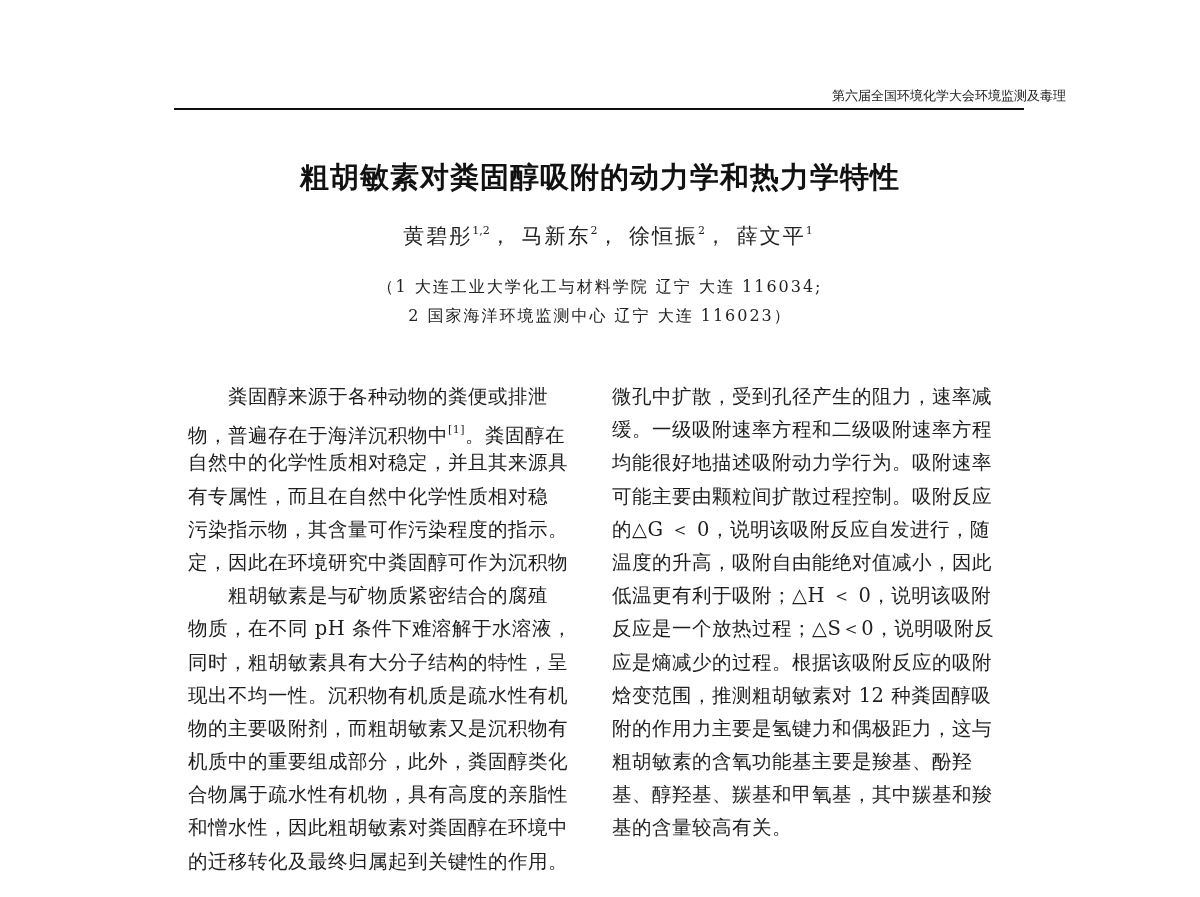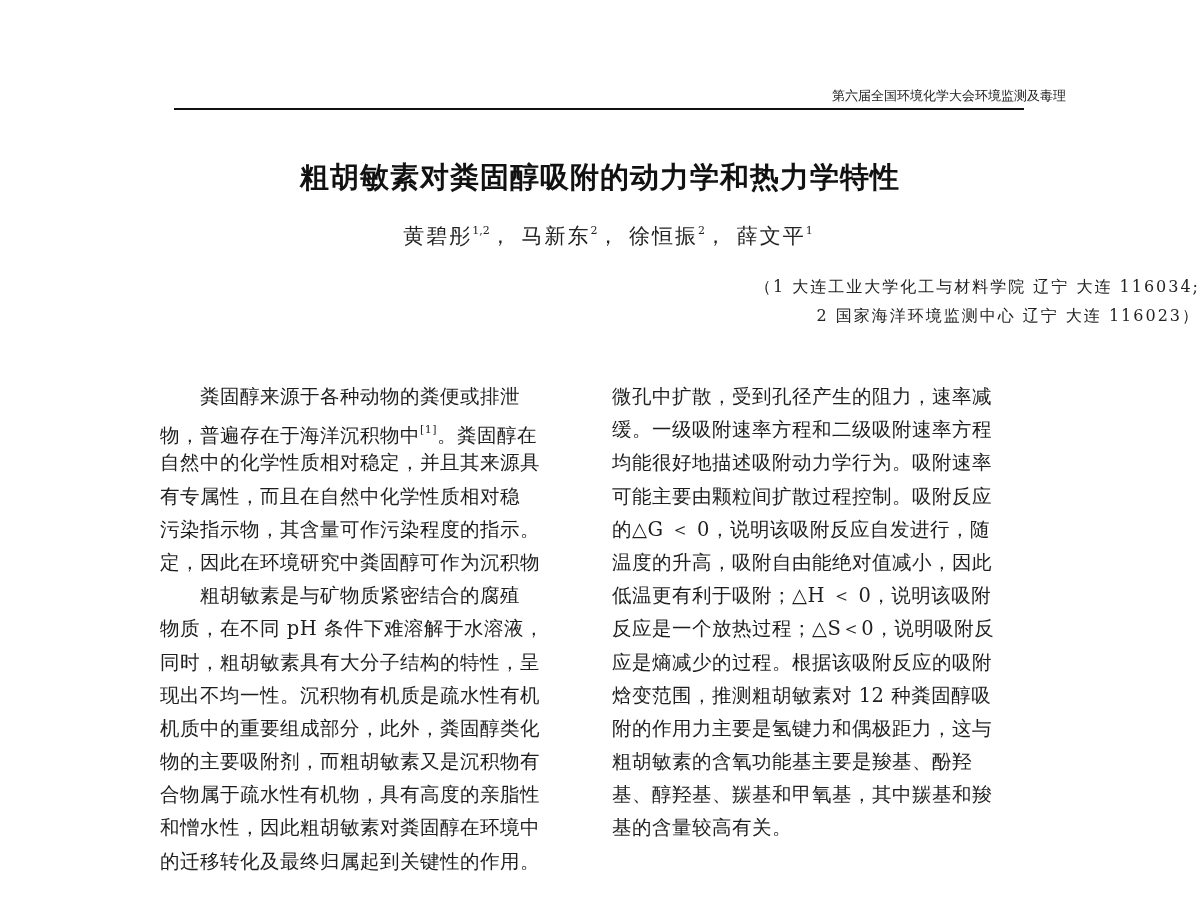--- a/index.html
+++ b/index.html
@@ -23,31 +23,31 @@
     position: absolute; left: 0; top: 158px; width: 1200px; text-align: center;
     font-family: "DejaVu Sans", "Liberation Sans", sans-serif;
     font-weight: bold; font-size: 29px; letter-spacing: 1px; color: #111;
   }
   .authors {
     position: absolute; left: 8px; top: 222px; width: 1200px; text-align: center;
     font-size: 21px; letter-spacing: 2px; color: #222;
   }
   .authors sup { font-size: 11px; letter-spacing: 0; vertical-align: 9px; }
   .affil {
-    position: absolute; left: 0; width: 1200px; text-align: right;
+    position: absolute; left: 0; width: 1200px; text-align: center;
     font-size: 16px; letter-spacing: 2px; color: #222;
   }
   .affil.l1 { top: 277px; }
   .affil.l2 { top: 306px; }
   .column {
     position: absolute; top: 380px; width: 410px;
     font-size: 19.5px; line-height: 33.2px; color: #1e1e1e;
     letter-spacing: 0.5px;
   }
-  .col-left { left: 160px; }
+  .col-left { left: 188px; }
   .col-right { left: 612px; }
   .line { white-space: nowrap; height: 33.2px; }
   .indent { padding-left: 40px; }
   .line sup { font-size: 11px; vertical-align: 9px; }
 </style>
 </head>
 <body>
 
 <div class="running-header">
   <span>第六届全国环境化学大会</span>
@@ -71,22 +71,22 @@
   <div class="line indent">粪固醇来源于各种动物的粪便或排泄</div>
   <div class="line"><span>物，普遍存在于海洋沉积物中</span><sup>[1]</sup><span>。粪固醇在</span></div>
   <div class="line">自然中的化学性质相对稳定，并且其来源具</div>
   <div class="line">有专属性，而且在自然中化学性质相对稳</div>
   <div class="line">污染指示物，其含量可作污染程度的指示。</div>
   <div class="line">定，因此在环境研究中粪固醇可作为沉积物</div>
   <div class="line indent">粗胡敏素是与矿物质紧密结合的腐殖</div>
   <div class="line">物质，在不同 pH 条件下难溶解于水溶液，</div>
   <div class="line">同时，粗胡敏素具有大分子结构的特性，呈</div>
   <div class="line">现出不均一性。沉积物有机质是疏水性有机</div>
+  <div class="line">物的主要吸附剂，而粗胡敏素又是沉积物有</div>
   <div class="line">机质中的重要组成部分，此外，粪固醇类化</div>
-  <div class="line">物的主要吸附剂，而粗胡敏素又是沉积物有</div>
   <div class="line">合物属于疏水性有机物，具有高度的亲脂性</div>
   <div class="line">和憎水性，因此粗胡敏素对粪固醇在环境中</div>
   <div class="line">的迁移转化及最终归属起到关键性的作用。</div>
 </div>
 
 <div class="column col-right">
   <div class="line">微孔中扩散，受到孔径产生的阻力，速率减</div>
   <div class="line">缓。一级吸附速率方程和二级吸附速率方程</div>
   <div class="line">均能很好地描述吸附动力学行为。吸附速率</div>
   <div class="line">可能主要由颗粒间扩散过程控制。吸附反应</div>

